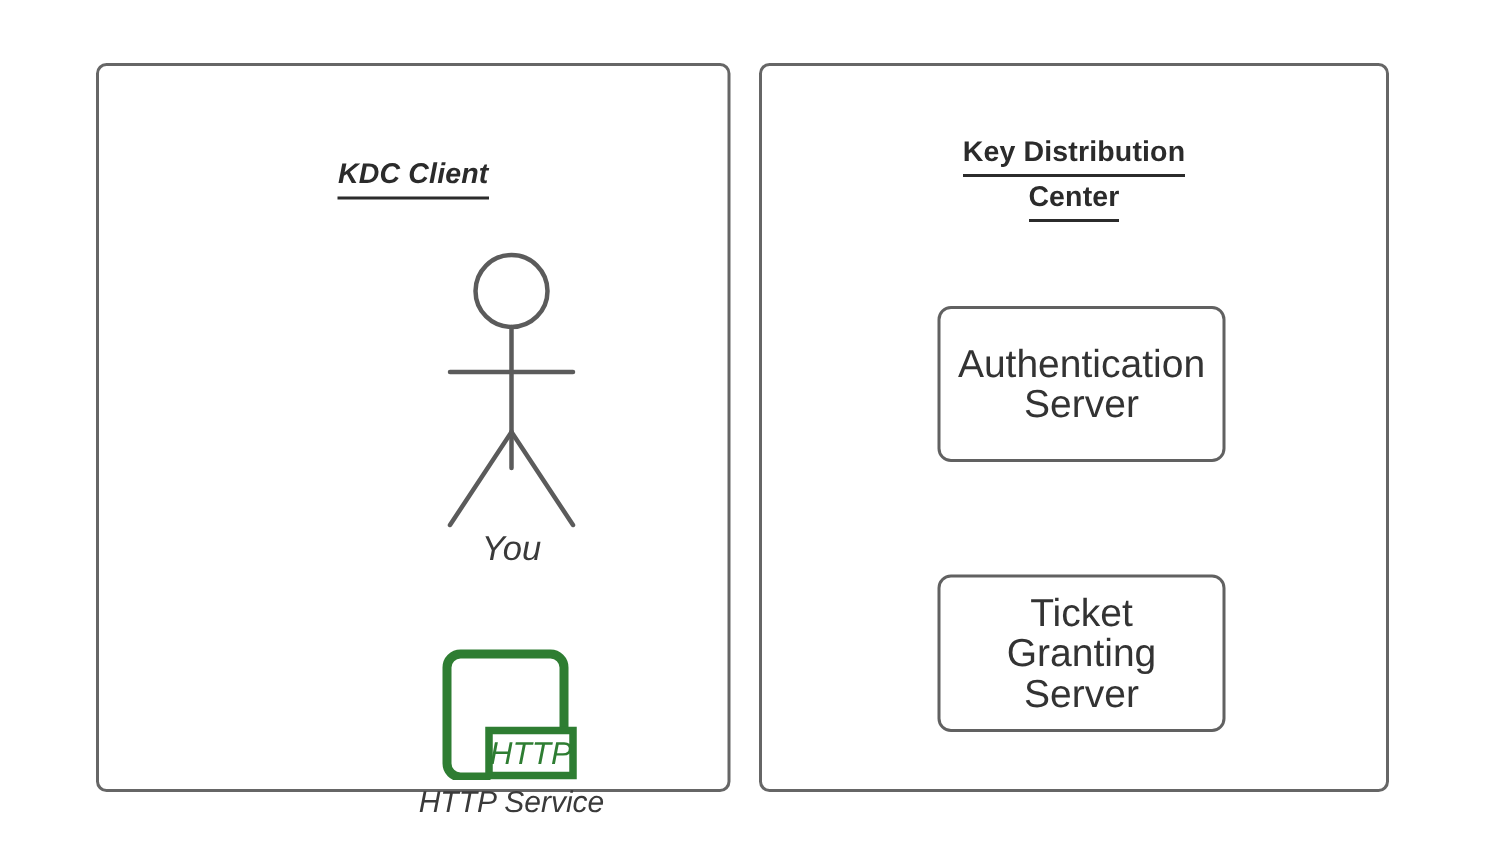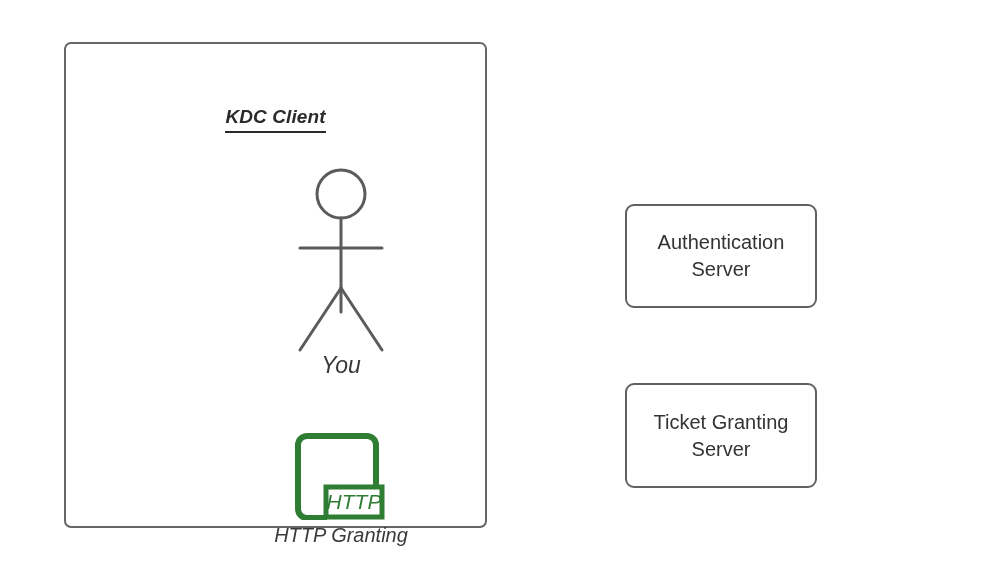--- a/index.html
+++ b/index.html
@@ -111,21 +111,21 @@
   .server-box {
     position: absolute;
     box-sizing: border-box;
     background: #ffffff;
     border: 2px solid #616161;
     border-radius: 9px;
     display: flex;
     align-items: center;
     justify-content: center;
     text-align: center;
-    font-size: 20px;
+    font-size: 26px;
     color: #333333;
     line-height: 27px;
     padding: 4px 10px;
   }
   #box-auth-server {
     left: 625px;
     top: 204px;
     width: 192px;
     height: 104px;
   }
@@ -161,24 +161,31 @@
 
     <div id="http-group">
       <svg id="http-icon" width="100" height="92" viewBox="0 0 100 92">
 
         <path d="M 34 90 L 17 90 A 9 9 0 0 1 8 81 L 8 17 A 9 9 0 0 1 17 8
                  L 77 8 A 9 9 0 0 1 86 17 L 86 60" fill="none" stroke="#2E7D32" stroke-width="6" stroke-linecap="square"></path>
 
         <rect x="36" y="59" width="56" height="30" fill="#ffffff" stroke="#2E7D32" stroke-width="5"></rect>
         <text x="64" y="81" text-anchor="middle" font-family="Liberation Sans, sans-serif" font-size="21" font-weight="400" fill="#2E7D32">HTTP</text>
       </svg>
-      <div id="http-label">HTTP Granting</div>
+      <div id="http-label">HTTP Service</div>
     </div>
   </div>
 
+  <div class="panel" id="panel-kdc">
+
+    <div class="panel-title" id="title-kdc">
+      <div><span class="tline">Key Distribution</span></div>
+      <div><span class="tline">Center</span></div>
+    </div>
+  </div>
 
   <div class="server-box" id="box-auth-server">
     <div>
       <span>Authentication</span>
       <span>Server</span>
     </div>
   </div>
 
   <div class="server-box" id="box-tgs">
     <div>

